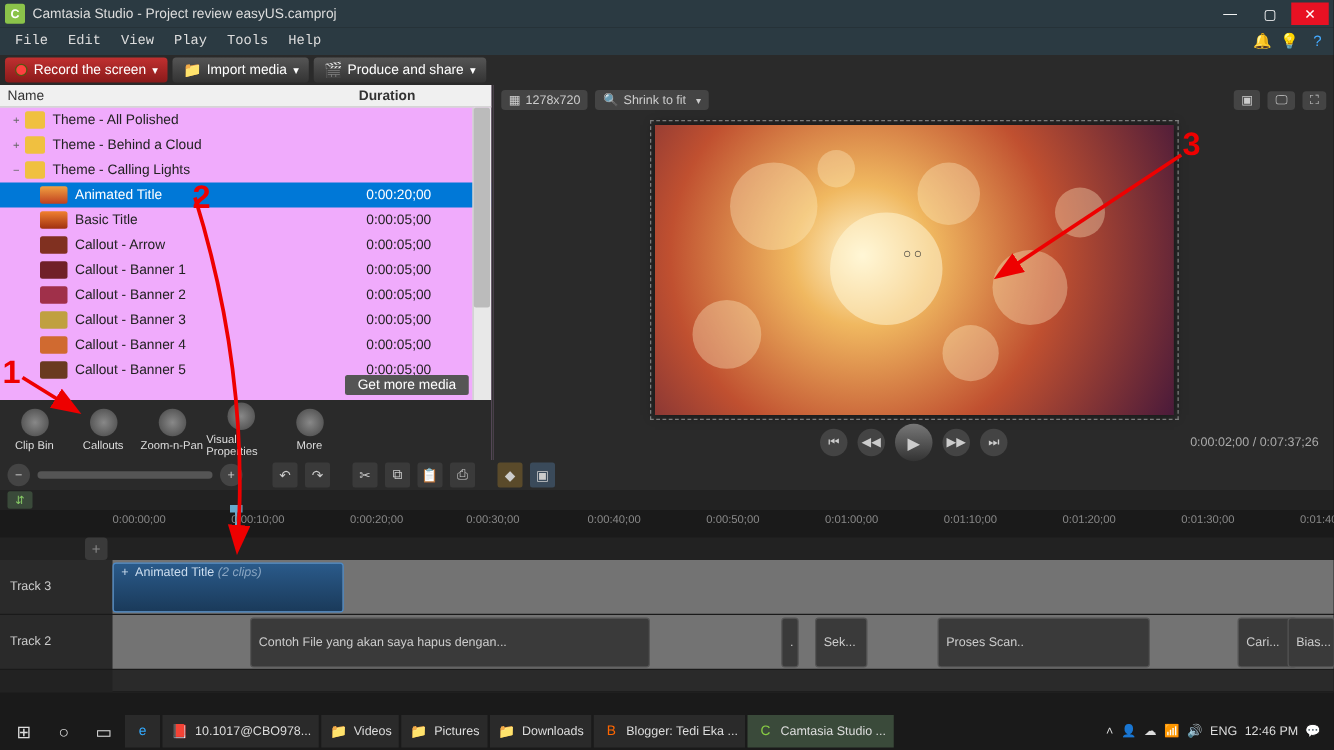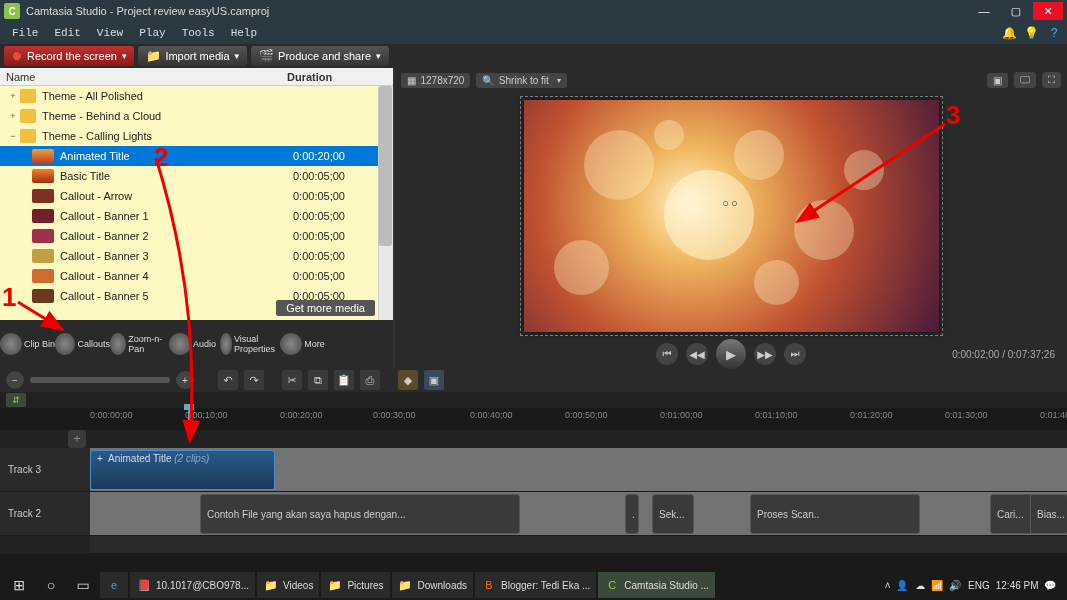--- a/index.html
+++ b/index.html
@@ -25,40 +25,40 @@
 .tbtn.red { background: linear-gradient(#c03030,#8a1a1a); }
 .tbtn.red .dot { width: 10px; height: 10px; background: #ff4040; border-radius: 50%; margin-right: 5px; border:1px solid #551; }
 .tbtn.grey { background: linear-gradient(#555,#333); }
 .tbtn .caret { margin-left: 5px; font-size: 9px; }
 .tbtn .ic { margin-right: 4px; font-size: 12px; }
 
 
 .main { display: flex; height: 300px; }
 
 
-.left-panel { width: 395px; background: #fef9c3; display: flex; flex-direction: column; border-right: 2px solid #333; }
+.left-panel { width: 395px; background: #f0abfc; display: flex; flex-direction: column; border-right: 2px solid #333; }
 .lp-header { height: 18px; display: flex; align-items: center; font-size: 11px; color: #333; padding: 0 6px; border-bottom: 1px solid #ccc; background:#f0f0f0; }
 .lp-header .col-name { flex: 1; }
 .lp-header .col-dur { width: 100px; font-weight: bold; }
 .lp-list { flex: 1; overflow: hidden; font-size: 11px; color: #222; position: relative; }
 .lp-row { height: 20px; display: flex; align-items: center; padding-left: 6px; cursor: pointer; }
 .lp-row .tree { width: 14px; text-align:center; font-size: 9px; color: #666; }
 .lp-row .fold { width: 16px; height: 14px; background: #f0c040; border-radius: 2px; margin-right: 6px; }
 .lp-row .thumb { width: 22px; height: 14px; margin-right: 6px; border-radius: 2px; }
 .lp-row .nm { flex: 1; }
 .lp-row .dur { width: 100px; }
 .lp-row.selected { background: #0078d7; color: #fff; }
 .lp-row.indent { padding-left: 32px; }
 .lp-more { position: absolute; bottom: 4px; right: 18px; background: #555; color:#fff; font-size:11px; padding:2px 10px; border-radius:2px; cursor:pointer; }
 .lp-scroll { position:absolute; top:0; right:0; width:15px; height:100%; background:#e8e8e8; border-left:1px solid #ccc; }
 .lp-scroll-thumb { position:absolute; top:0; right:1px; width:13px; height:160px; background:#bbb; border-radius:2px; }
 
 
 .tooltabs { height: 48px; background: #2a2a2a; display: flex; }
-.tt { width: 55px; display: flex; flex-direction: row; align-items: center; justify-content: center; color: #ddd; font-size: 9px; cursor: pointer; gap:2px; }
+.tt { width: 55px; display: flex; flex-direction: column; align-items: center; justify-content: center; color: #ddd; font-size: 9px; cursor: pointer; gap:2px; }
 .tt.active { background: #505050; }
 .tt .circ { width: 22px; height: 22px; border-radius: 50%; background: radial-gradient(#888,#444); }
 
 
 .preview-panel { flex: 1; background: #2a2a2a; display: flex; flex-direction: column; }
 .pv-toolbar { height: 24px; display: flex; align-items: center; padding: 0 6px; gap: 6px; }
 .pv-toolbar .pvbtn { background: #444; border-radius: 3px; padding: 2px 6px; font-size: 10px; color: #ccc; display:flex;align-items:center;gap:4px;cursor:pointer; }
 .pv-canvas-wrap { flex: 1; display: flex; align-items: center; justify-content: center; }
 .pv-canvas { width: 415px; height: 232px; background: radial-gradient(circle at 40% 45%, #fff4d0 0%, #f0b860 20%, #c05030 55%, #4a1a3a 100%); position: relative; box-shadow: 0 0 8px rgba(0,0,0,.6); }
 .pv-canvas .bokeh { position:absolute; border-radius:50%; background: rgba(255,240,200,.35); }
@@ -226,24 +226,20 @@
           <div class="circ"></div>
           <span>Clip Bin</span>
         </div>
         <div class="tt">
           <div class="circ"></div>
           <span>Callouts</span>
         </div>
         <div class="tt">
           <div class="circ"></div>
           <span>Zoom-n-Pan</span>
-        </div>
-        <div class="tt">
-          <div class="circ"></div>
-          <span>Audio</span>
         </div>
         <div class="tt">
           <div class="circ"></div>
           <span>Visual Properties</span>
         </div>
         <div class="tt">
           <div class="circ"></div>
           <span>More</span>
         </div>
       </div>

